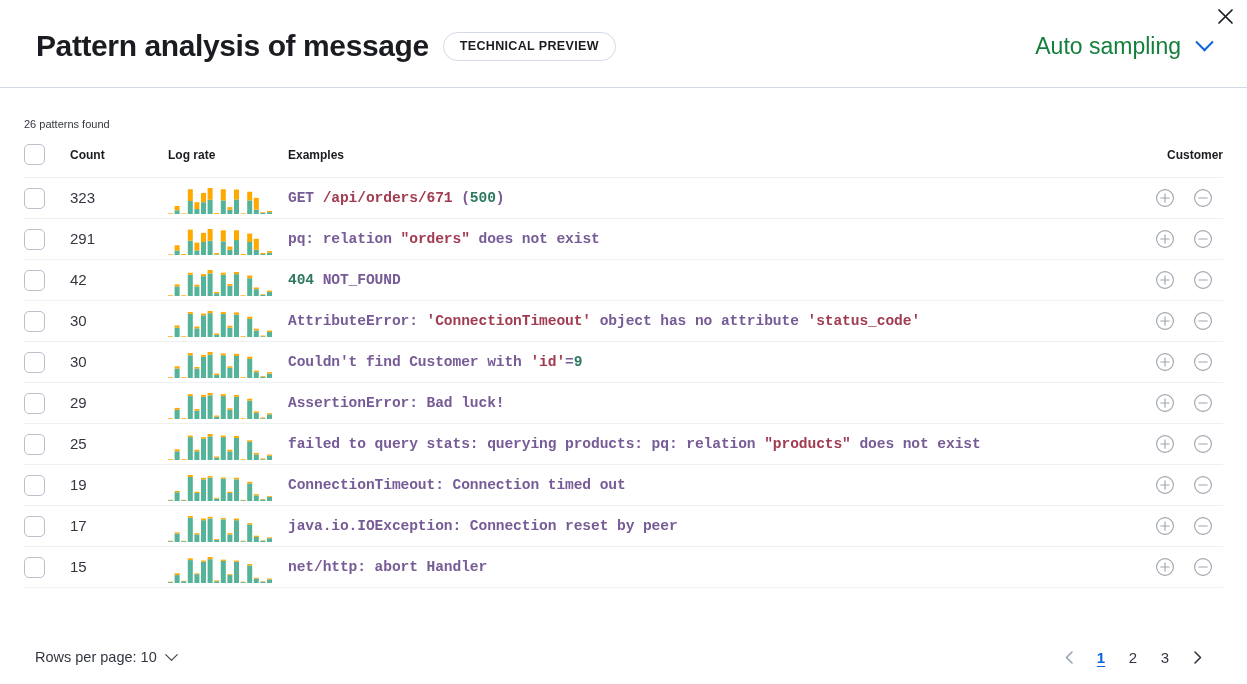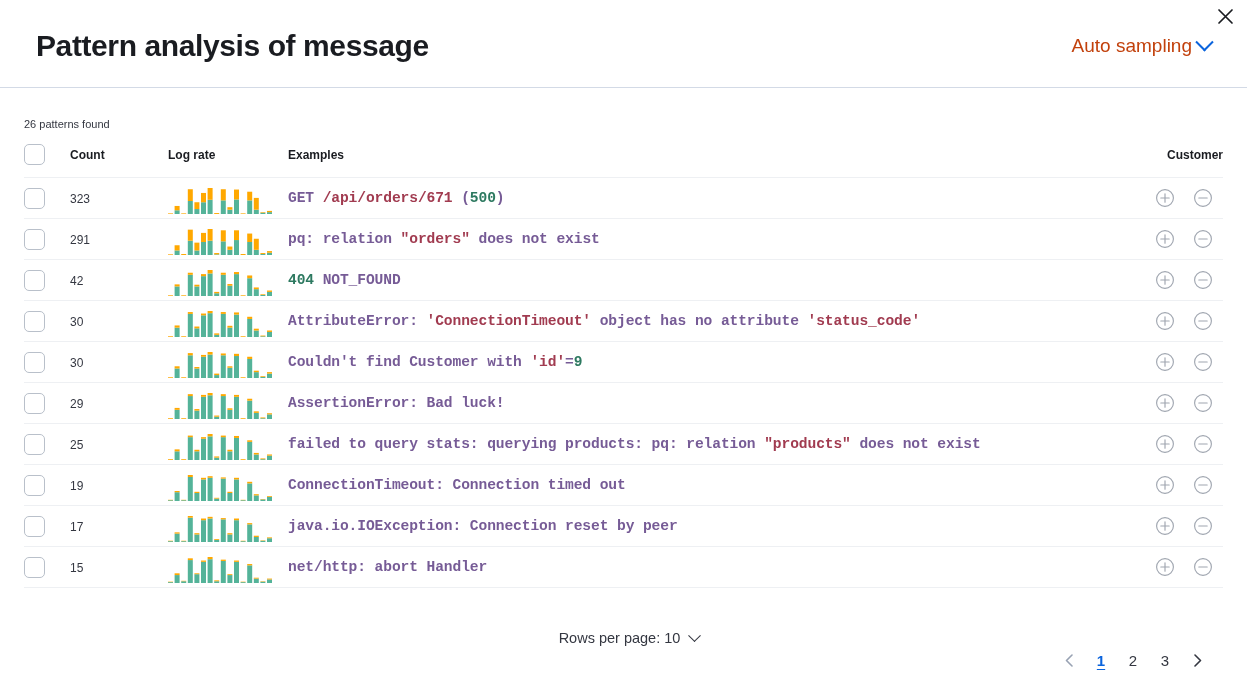--- a/index.html
+++ b/index.html
@@ -43,23 +43,23 @@
     font-weight: 700;
     letter-spacing: 0.35px;
     color: #1a1c21;
     white-space: nowrap;
     background: #fff;
   }
   .header-right {
     margin-left: auto;
     display: flex;
     align-items: center;
-    gap: 6px;
-    color: #c2410c;
-    font-size: 19px;
+    gap: 17px;
+    color: #15803d;
+    font-size: 23px;
     cursor: pointer;
   }
   .chev {
     display:inline-block;
     width: 13px; height: 13px;
     border-right: 2px solid #0b64dd;
     border-bottom: 2px solid #0b64dd;
     transform: rotate(45deg) translate(-3px,-3px);
   }
   .close-btn {
@@ -110,21 +110,21 @@
 
   .cb {
     width: 21px; height: 21px;
     border: 1px solid #b9c0ca;
     border-radius: 5px;
     background: #fff;
     display: block;
     cursor: pointer;
   }
   .count-val {
-    font-size: 12px;
+    font-size: 15px;
     color: #343741;
     font-family: "Liberation Sans", sans-serif;
   }
 
   
   .spark {
     width: 104px;
     height: 28px;
     display: block;
   }
@@ -152,21 +152,20 @@
   .act-btn { cursor: pointer; display:flex; width:20px; height:20px; }
 
   
   .footer {
     position: absolute;
     left: 0; right: 0; bottom: 0;
     height: 54px;
     display: flex;
     align-items: center;
     padding: 0 24px;
-    flex-direction: column;
   }
   .rpp {
     display: flex;
     align-items: center;
     gap: 10px;
     font-size: 14.5px;
     color: #343741;
     cursor: pointer;
     padding-left: 11px;
   }
@@ -210,20 +209,21 @@
 <div class="flyout">
 
   <div class="header">
     <div class="close-btn">
       <svg width="17" height="17" viewBox="0 0 17 17" aria-hidden="true">
         <path d="M2 2 L15 15 M15 2 L2 15" stroke="#1a1c21" stroke-width="1.7" fill="none" stroke-linecap="round"></path>
       </svg>
     </div>
     <div class="header-inner">
       <div class="page-title">Pattern analysis of message</div>
+      <div class="badge">TECHNICAL PREVIEW</div>
       <div class="header-right">
         <span>Auto sampling</span>
         <span class="chev"></span>
       </div>
     </div>
   </div>
 
   <div class="body">
     <div class="patterns-found">26 patterns found</div>
 

